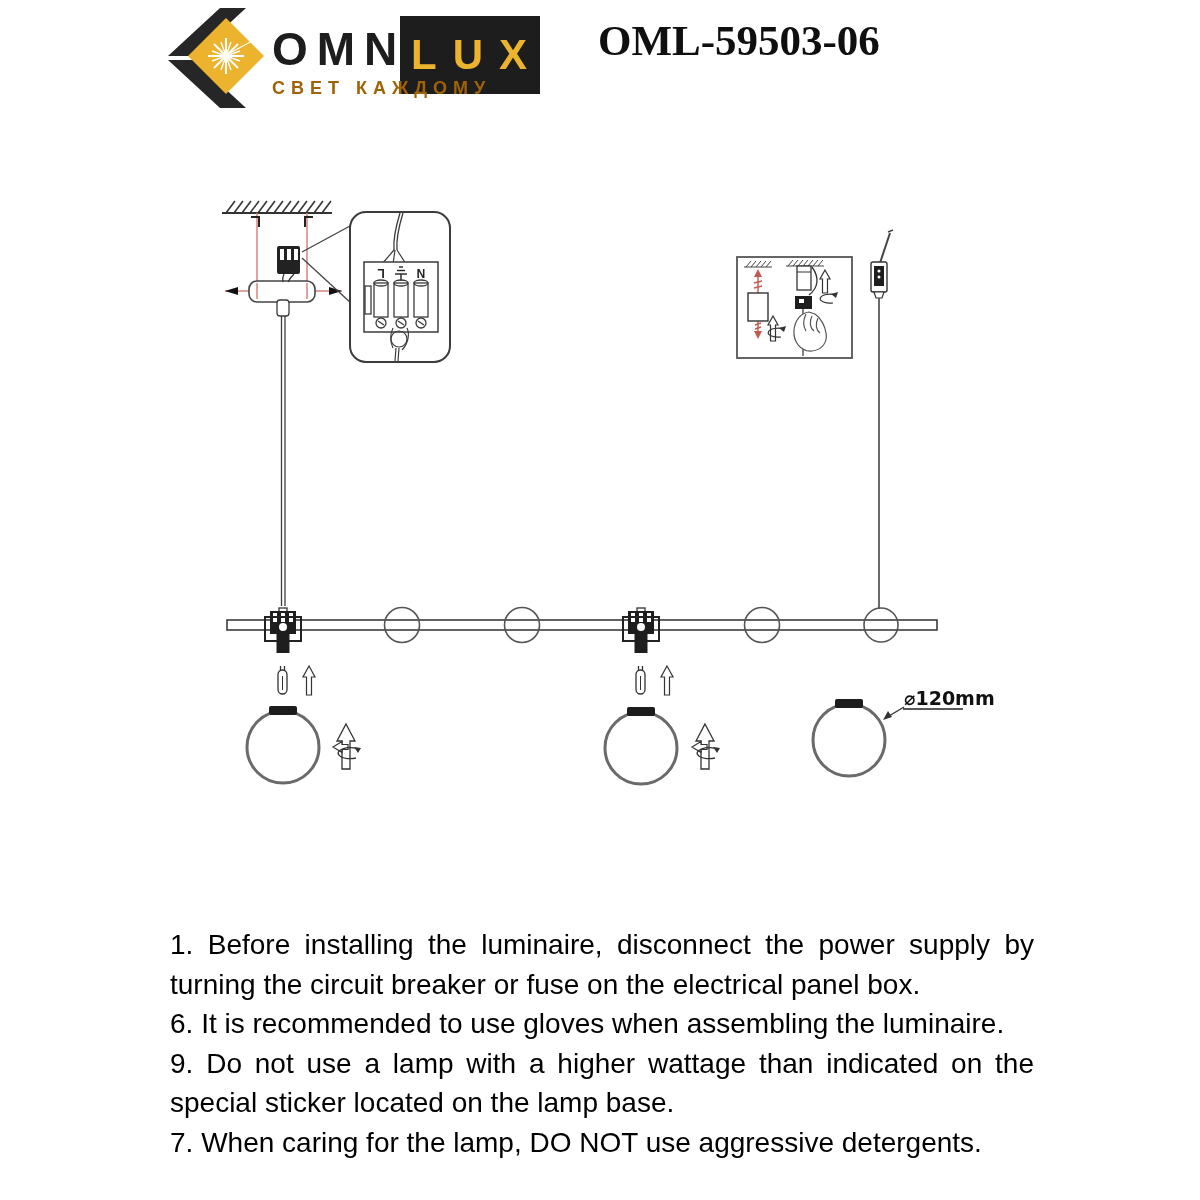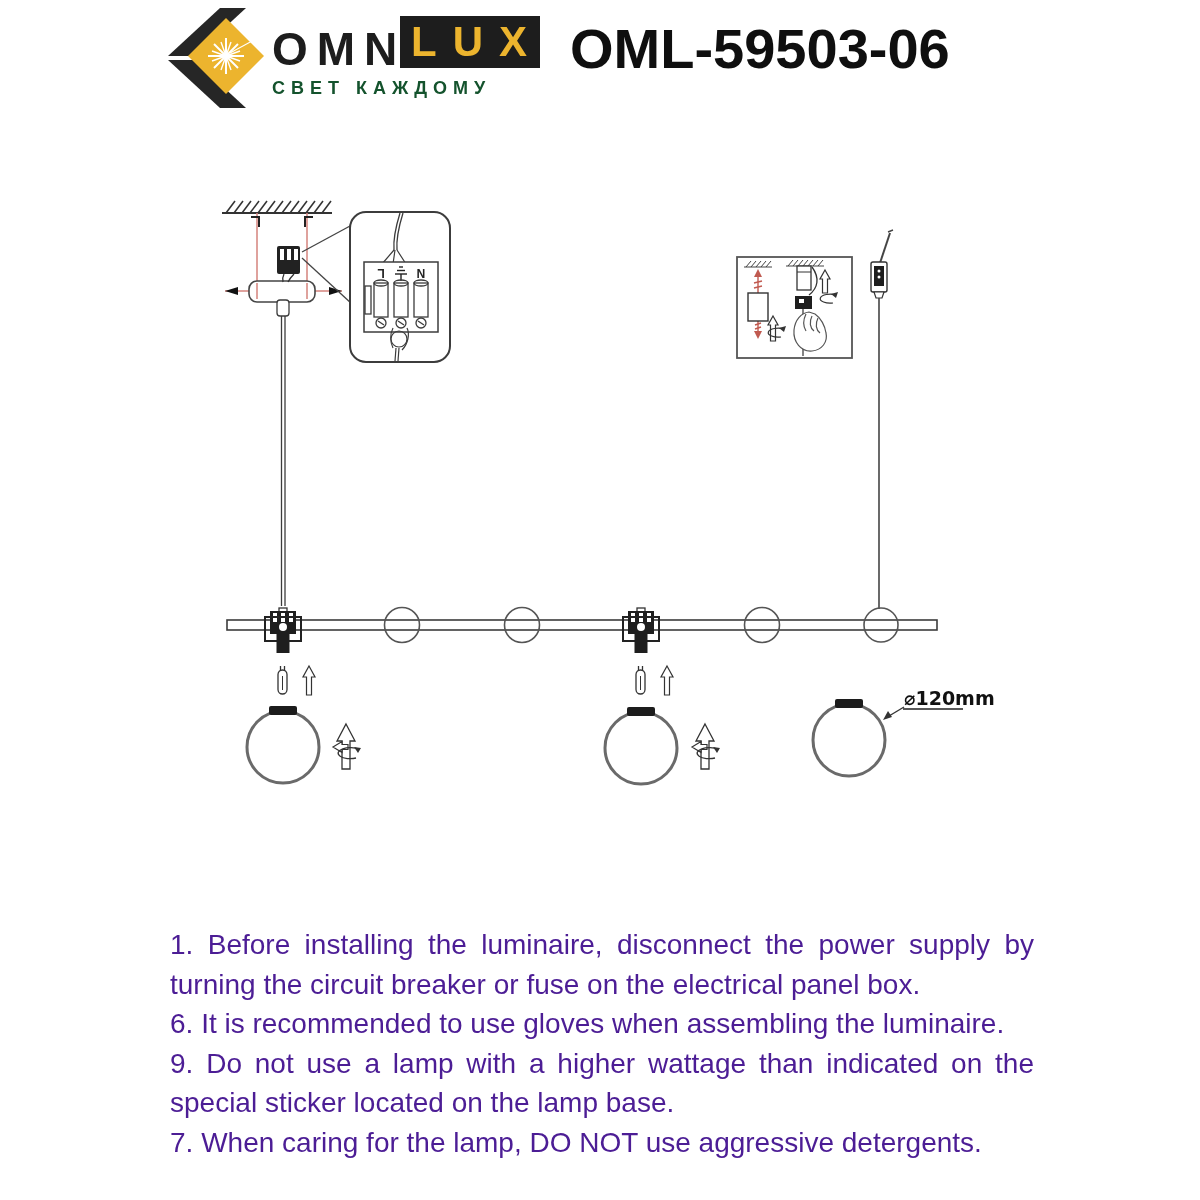--- a/index.html
+++ b/index.html
@@ -3,35 +3,35 @@
 <meta charset="utf-8">
 <style>
   html,body{margin:0;padding:0;background:#ffffff;}
   body{width:1200px;height:1200px;position:relative;overflow:hidden;
        font-family:"Liberation Sans",sans-serif;color:#141414;}
 
   
   .logo-mark{position:absolute;left:160px;top:6px;width:120px;height:104px;}
   .brand-omni{position:absolute;left:272px;top:22px;font-size:46px;font-weight:700;
               letter-spacing:9px;color:#1d1d1d;}
-  .brand-lux-box{position:absolute;left:400px;top:16px;width:140px;height:52px;
+  .brand-lux-box{position:absolute;left:400px;top:16px;width:140px;height:78px;
                  background:#1d1d1d;display:flex;align-items:center;justify-content:center;}
   .brand-lux{font-size:42px;font-weight:700;letter-spacing:16px;color:#ecb42e;
              padding-left:14px;}
   .brand-tagline{position:absolute;left:272px;top:78px;font-size:18px;font-weight:700;
-                 letter-spacing:6px;color:#14532d;white-space:nowrap;}
-  .model-number{position:absolute;left:570px;top:16px;font-size:56px;font-weight:700;
-                color:#0f0f0f;letter-spacing:0px;white-space:nowrap;}
+                 letter-spacing:6px;color:#a16207;white-space:nowrap;}
+  .model-number{position:absolute;left:598px;top:16px;font-size:43px;font-weight:700;
+                color:#0f0f0f;letter-spacing:0px;white-space:nowrap;font-family:Liberation Serif, serif;}
 
   
   .diagram{position:absolute;left:0;top:0;width:1200px;height:920px;}
 
   
   .instructions{position:absolute;left:170px;top:925px;width:864px;
-                font-size:28px;line-height:39.5px;color:#4c1d95;}
+                font-size:28px;line-height:39.5px;color:#000000;}
   .instructions p{margin:0;text-align:justify;}
 </style>
 </head>
 <body>
 
 <svg class="logo-mark" viewBox="0 0 120 104">
   <polygon points="8,50 60,2 86,2 34,50" fill="#262626"></polygon>
   <polygon points="8,54 60,102 86,102 34,54" fill="#262626"></polygon>
   <polygon points="66,12 104,50 66,88 28,50" fill="#ecb42e"></polygon>
   <g stroke="#ffffff" stroke-width="2">

